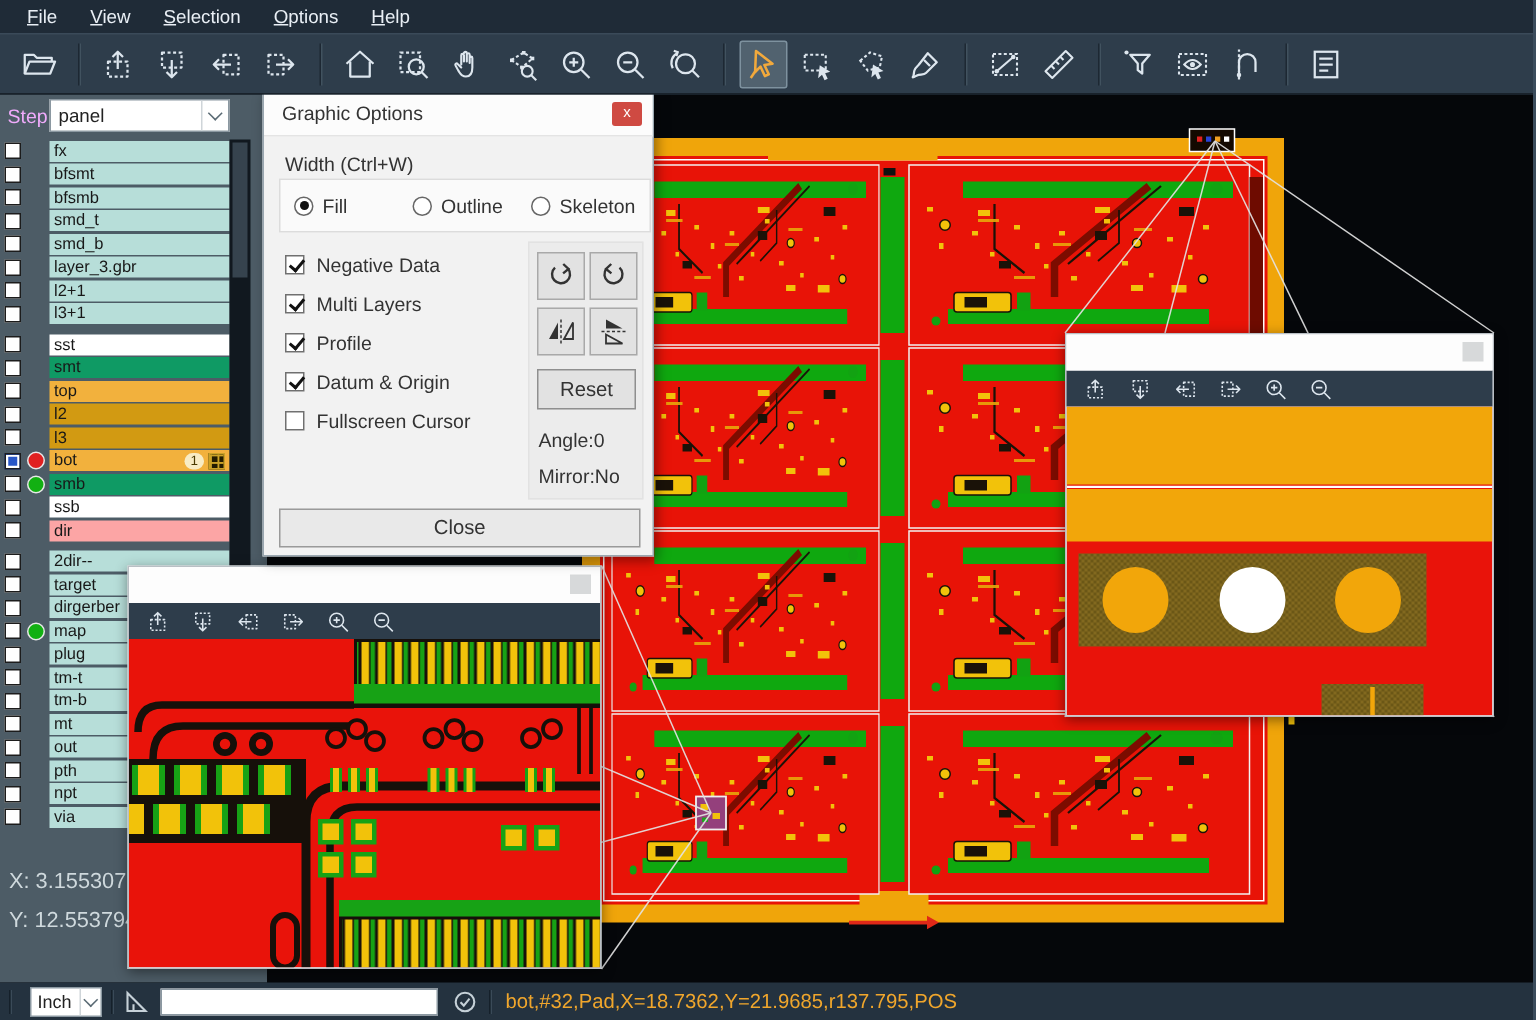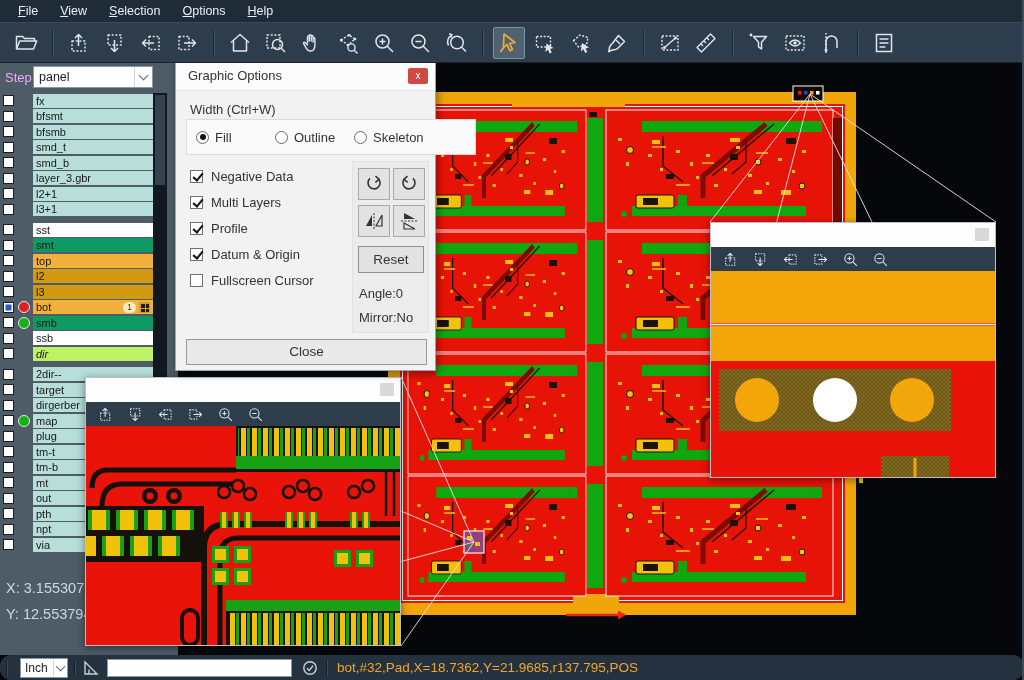--- a/index.html
+++ b/index.html
@@ -73,21 +73,21 @@
 
   
   .dialog { position:absolute; left:175px; top:60px; width:261px; height:311px; background:#f2f2f2;
             border:1px solid #9aa7b0; box-shadow:2px 3px 8px rgba(0,0,0,.4); z-index:25;
             font-size:13px; color:#333; }
   .dlg-title { height:30px; background:#fcfcfc; border-bottom:1px solid #e4e4e4; display:flex;
                align-items:center; padding-left:12px; font-size:13px; color:#333; }
   .dlg-close { position:absolute; right:7px; top:7px; width:20px; height:16px; background:#cf4a42;
                color:#fff; font-size:10px; line-height:15px; text-align:center; border-radius:2px; }
   .dlg-widthlbl { position:absolute; left:14px; top:41px; }
-  .dlg-groupbox { position:absolute; left:10px; top:58px; width:290px; height:36px;
+  .dlg-groupbox { position:absolute; left:10px; top:58px; width:248px; height:36px;
                   border:1px solid #dcdcdc; background:#fafafa; display:flex; align-items:center; }
   .radio-item { display:flex; align-items:center; gap:6px; margin-left:9px; width:70px; }
   .radio { width:13px; height:13px; border:1px solid #666; border-radius:50%; background:#fff;
            position:relative; flex:none; }
   .radio.on::after { content:""; position:absolute; left:2.5px; top:2.5px; width:6px; height:6px;
                      border-radius:50%; background:#111; }
   .dlg-checks { position:absolute; left:14px; top:102px; }
   .check-item { display:flex; align-items:center; gap:8px; height:26px; }
   .dcheck { width:13px; height:13px; border:1px solid #707070; background:#fff; position:relative; flex:none; }
   .dcheck.on::after { content:""; position:absolute; left:3.5px; top:0.5px; width:4px; height:8px;
@@ -99,21 +99,21 @@
   .dlg-sq-btn svg { width:20px; height:20px; }
   .dlg-reset { position:absolute; left:5px; top:84px; width:66px; height:27px; background:#e2e2e2;
                border:1px solid #8f8f8f; text-align:center; line-height:25px; font-size:13.5px; }
   .dlg-angle { position:absolute; left:6px; top:124px; }
   .dlg-mirror { position:absolute; left:6px; top:148px; }
   .dlg-close-btn { position:absolute; left:10px; top:278px; width:241px; height:26px; background:#e9e9e9;
                    border:1px solid #9a9a9a; text-align:center; line-height:24px; font-size:13.5px; }
 
   
   .statusbar { position:absolute; left:0; top:655px; width:1024px; height:25px; background:#24323f;
-               display:flex; align-items:center; z-index:30; color:#c6d1d8;border-radius:11px; }
+               display:flex; align-items:center; z-index:30; color:#c6d1d8; }
   .sb-sep { width:1px; height:16px; background:#15202a; box-shadow:1px 0 0 #3a4a58; margin:0 6px; }
   .unit-combo { width:48px; height:20px; background:#fff; border:1px solid #8b98a1; display:flex;
                 align-items:center; justify-content:space-between; color:#222; font-size:12px;
                 padding-left:4px; margin-left:7px; }
   .unit-combo .combo-chev { width:14px; }
   .sb-icon { width:20px; height:20px; display:flex; align-items:center; justify-content:center; }
   .sb-icon svg { width:16px; height:16px; }
   .sb-input { width:185px; height:18px; background:#fff; border:1px solid #8b98a1; margin-left:6px;
               font-size:12px; padding:0 4px; color:#222; }
   .sb-msg { color:#f0a62c; font-size:13.5px; margin-left:4px; white-space:nowrap; }
@@ -592,21 +592,21 @@
           <div class="layer-row">
             <span class="lcheck"></span>
             <span class="ldot"></span>
             <span class="lbar" style="background: rgb(255, 255, 255);">
               <span class="llabel">ssb</span>
             </span>
           </div>
           <div class="layer-row">
             <span class="lcheck"></span>
             <span class="ldot"></span>
-            <span class="lbar" style="background: #bef264; font-style: italic;">
+            <span class="lbar" style="background: #fca5a5;">
               <span class="llabel">dir</span>
             </span>
           </div>
         </div>
         <div class="layer-group">
           <div class="layer-row">
             <span class="lcheck"></span>
             <span class="ldot"></span>
             <span class="lbar" style="background: rgb(183, 222, 217);">
               <span class="llabel">2dir--</span>

